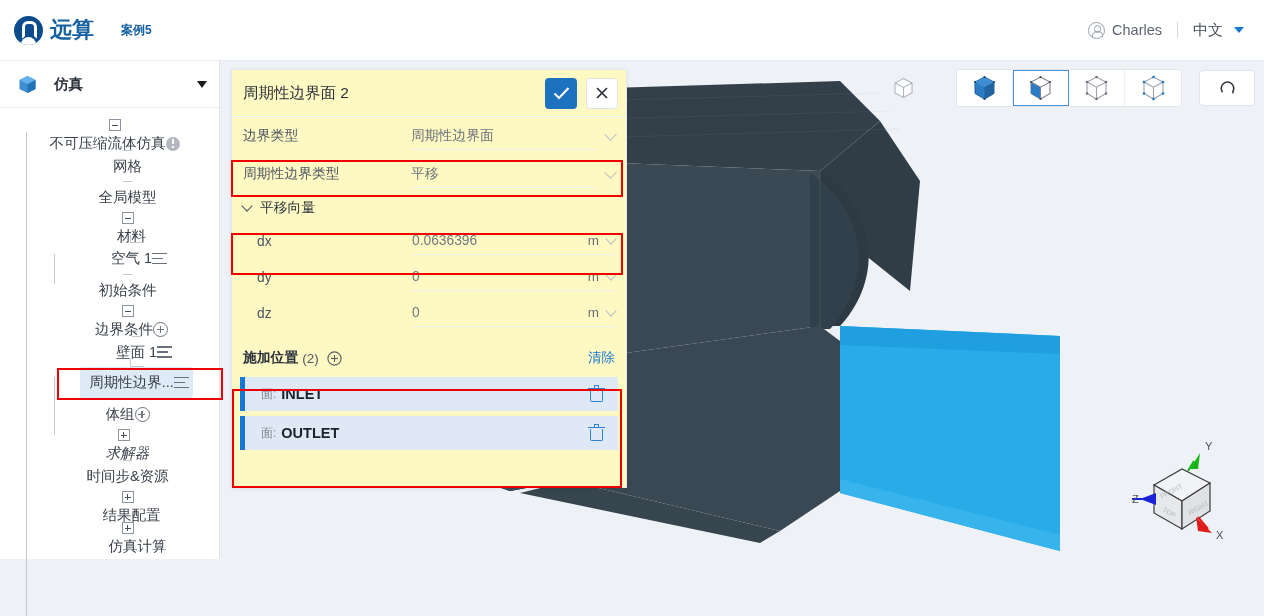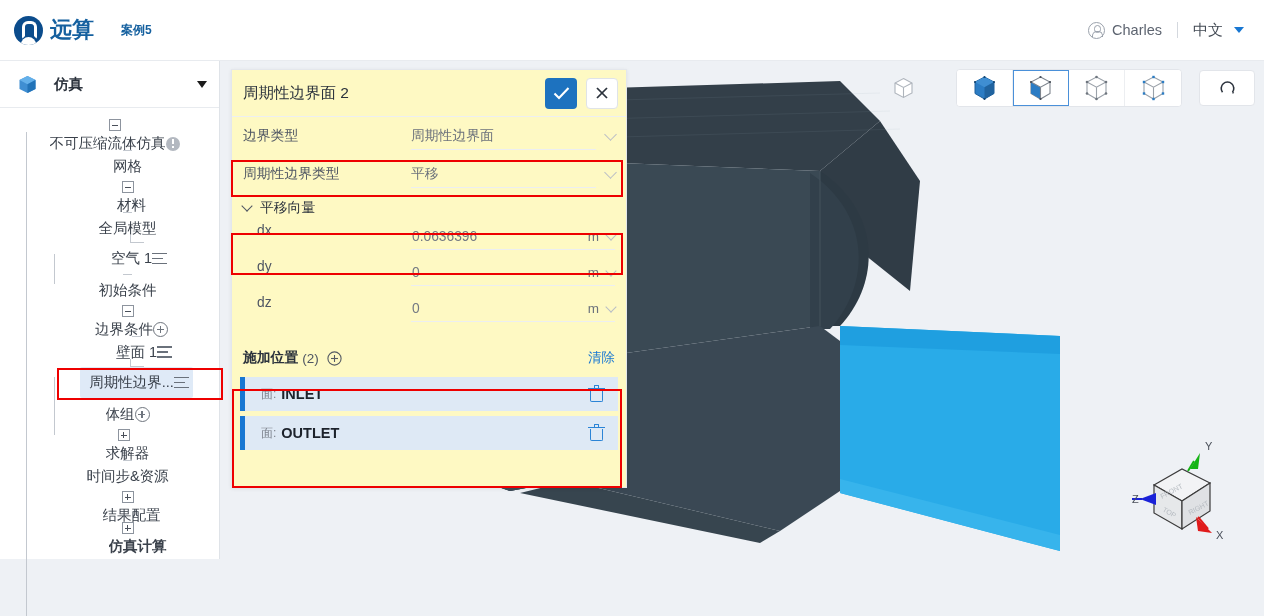--- a/index.html
+++ b/index.html
@@ -190,21 +190,21 @@
   }
   .section-head {
     height: 30px; display: flex; align-items: center; padding: 0 11px;
     font-size: 13.8px; color: #2b323c;
   }
   .chev-down {
     width: 8px; height: 8px; border-right: 1.6px solid #4f5663;
     border-bottom: 1.6px solid #4f5663; transform: rotate(45deg);
     margin-right: 9px; margin-bottom: 4px; flex: 0 0 auto;
   }
-  .vrow { height: 36px; display: flex; padding: 0 11px 0 25px; }
+  .vrow { height: 36px; display: flex; align-items: center; padding: 0 11px 0 25px; }
   .vrow .vlabel { font-size: 13.8px; color: #4f5663; width: 154px; flex: 0 0 auto; }
   .vrow .vinput {
     font-size: 13.8px; color: #737983; flex: 1 1 auto; height: 27px;
     border-bottom: 1px solid #eceef1; display: flex; align-items: center;
     padding-left: 1px;
   }
   .vrow .vunit {
     width: 48px; flex: 0 0 auto; display: flex; align-items: center;
     justify-content: flex-end; font-size: 13.5px; color: #6c727c;
     border-bottom: 1px solid #eceef1; height: 27px;
@@ -466,30 +466,30 @@
       </div>
 
       <div class="tnode" style="padding-left:44px;">
         <div class="stub"></div>
         <div class="lbl-wrap">
             <span class="lbl">网格</span>
           </div>
       </div>
 
       <div class="tnode" style="padding-left:44px;">
+        <div class="stub"></div>
+        <div class="lbl-wrap">
+            <span class="lbl">全局模型</span>
+          </div>
+      </div>
+
+      <div class="tnode" style="padding-left:44px;">
         <div class="box-toggle"></div>
         <div class="lbl-wrap">
             <span class="lbl" style="margin-left:8px;">材料</span>
-          </div>
-      </div>
-
-      <div class="tnode" style="padding-left:44px;">
-        <div class="stub"></div>
-        <div class="lbl-wrap">
-            <span class="lbl">全局模型</span>
           </div>
       </div>
 
       <div class="tnode" style="padding-left:62px;">
         <div class="stub" style="width:14px; border-left:1px solid #c3c8cf; height:8px; background:none; border-bottom:1px solid #c3c8cf; margin-top:-8px;"></div>
         <div class="lbl-wrap">
           <span class="lbl" style="margin-left:5px;">空气 1</span>
           <div class="menu-icon">
               <i></i>
               <i></i>
@@ -538,21 +538,21 @@
       </div>
 
       <div class="tnode" style="padding-left:44px;">
         <div class="stub"></div>
         <div class="lbl-wrap">
           <span class="lbl">体组</span>
           <div class="plus-circle"></div>
         </div>
       </div>
 
-      <div class="tnode" style="padding-left:36px;">
+      <div class="tnode" style="padding-left:36px;font-style:italic;">
         <div class="box-toggle plus"></div>
         <div class="lbl-wrap">
             <span class="lbl" style="margin-left:8px;">求解器</span>
           </div>
       </div>
 
       <div class="tnode" style="padding-left:44px;">
         <div class="stub"></div>
         <div class="lbl-wrap">
             <span class="lbl">时间步&amp;资源</span>
@@ -562,21 +562,21 @@
       <div class="tnode" style="padding-left:44px;">
         <div class="box-toggle plus"></div>
         <div class="lbl-wrap">
             <span class="lbl" style="margin-left:8px;">结果配置</span>
           </div>
       </div>
 
       <div class="tnode" style="padding-left:44px;">
         <div class="box-toggle plus"></div>
         <div class="lbl-wrap">
-            <span class="lbl" style="margin-left:20px;font-weight:bold;">仿真计算</span>
+            <span class="lbl" style="margin-left:20px;">仿真计算</span>
           </div>
       </div>
     </div>
   </div>
 
   <div class="panel">
     <div class="panel-head">
       <div class="panel-title">周期性边界面 2</div>
       <div class="btn-confirm">
         <svg width="17" height="14" viewBox="0 0 17 14">

